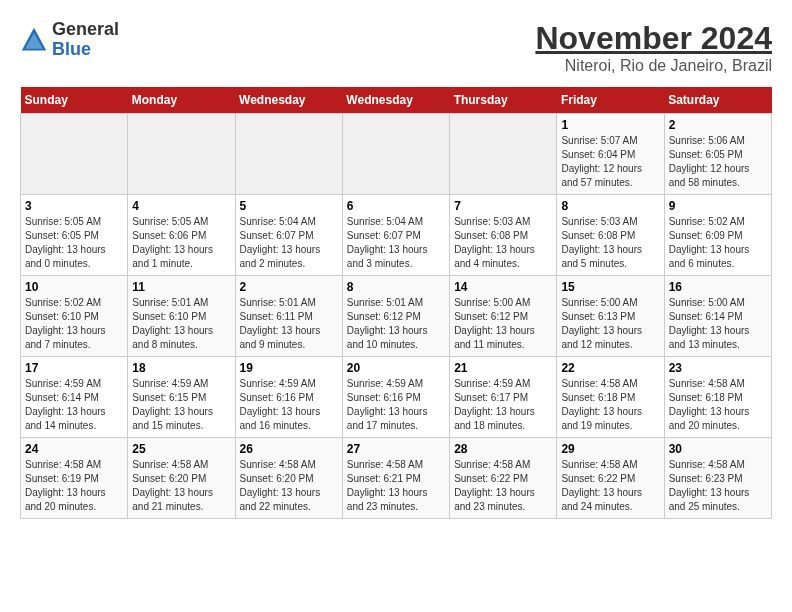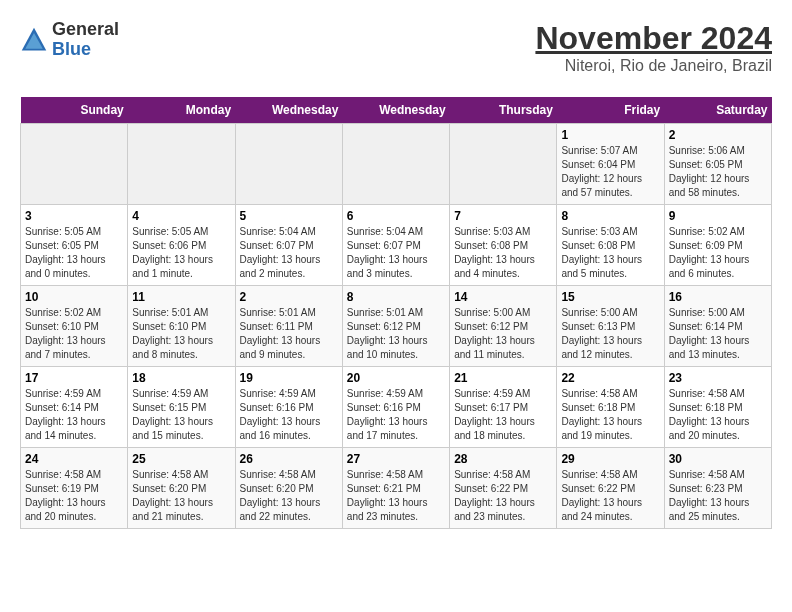--- a/index.html
+++ b/index.html
@@ -7,21 +7,21 @@
       font-family: Arial, sans-serif;
       background: #fff;
       width: 792px;
       min-height: 612px;
       padding: 20px;
     }
     .header {
       display: flex;
       justify-content: space-between;
       align-items: flex-start;
-      margin-bottom: 22px;
+      margin-bottom: 12px;
     }
     .logo {
       display: flex;
       align-items: center;
       gap: 4px;
     }
     .logo-text {
       font-size: 18px;
       font-weight: bold;
       line-height: 1.1;
@@ -44,24 +44,24 @@
     .location {
       font-size: 16px;
       color: #555;
     }
     table {
       width: 100%;
       border-collapse: collapse;
       font-size: 11px;
     }
     thead tr th {
-      background-color: #701a75;
+      background-color: #b91c1c;
       color: #fff;
       padding: 6px 4px;
-      text-align: right;
+      text-align: left;
       font-size: 12px;
       font-weight: bold;
     }
     tbody tr td {
       border: 1px solid #ccc;
       vertical-align: top;
       padding: 4px;
       width: calc(100% / 7);
       min-height: 80px;
       background: #fff;

